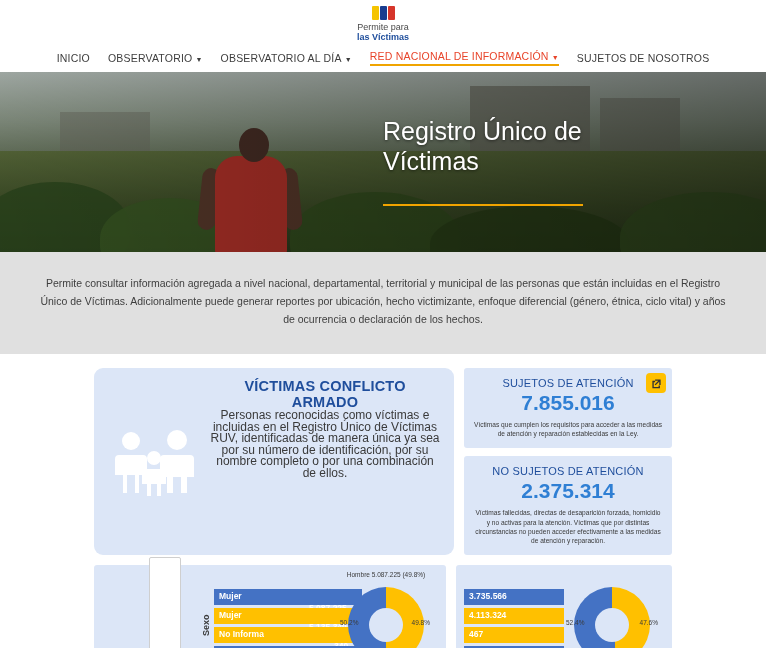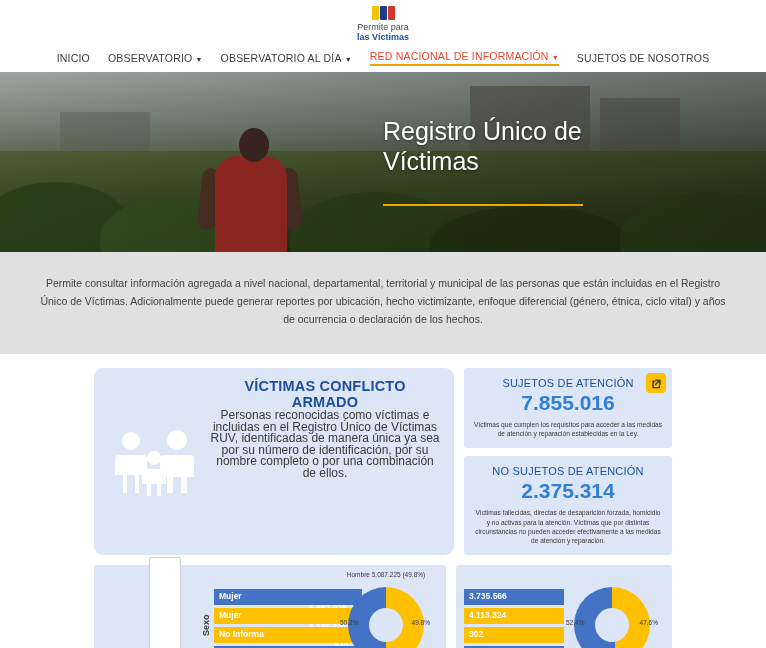--- a/index.html
+++ b/index.html
@@ -268,21 +268,21 @@
         <div class="bar-row">
           <div class="bar" style="width:100px; background:#4472c4;"></div>
           <span class="bar-label">3.735.566</span>
         </div>
         <div class="bar-row">
           <div class="bar" style="width:100px; background:#ffc000;"></div>
           <span class="bar-label">4.113.324</span>
         </div>
         <div class="bar-row">
           <div class="bar" style="width:100px; background:#ffc000;"></div>
-          <span class="bar-label">302</span>
+          <span class="bar-label">467</span>
         </div>
         <div class="bar-row">
           <div class="bar" style="width:100px; background:#4472c4;"></div>
           <span class="bar-label">425</span>
         </div>
       </div>
       <div class="donut-wrap">
         <div class="donut" style="background:conic-gradient(#ffc000 0% 47.6%, #4472c4 47.6% 100%);"></div>
         <span class="pct" style="left:6px; top:46px;">52.4%</span>
         <span class="pct" style="right:6px; top:46px;">47.6%</span>

